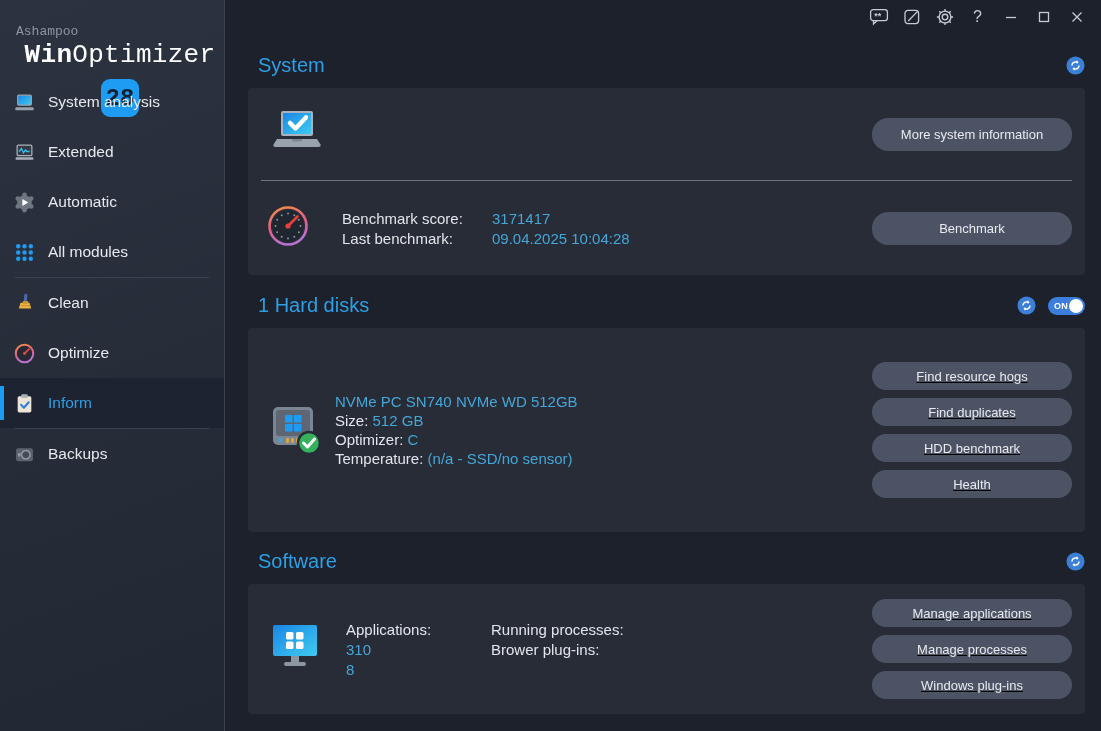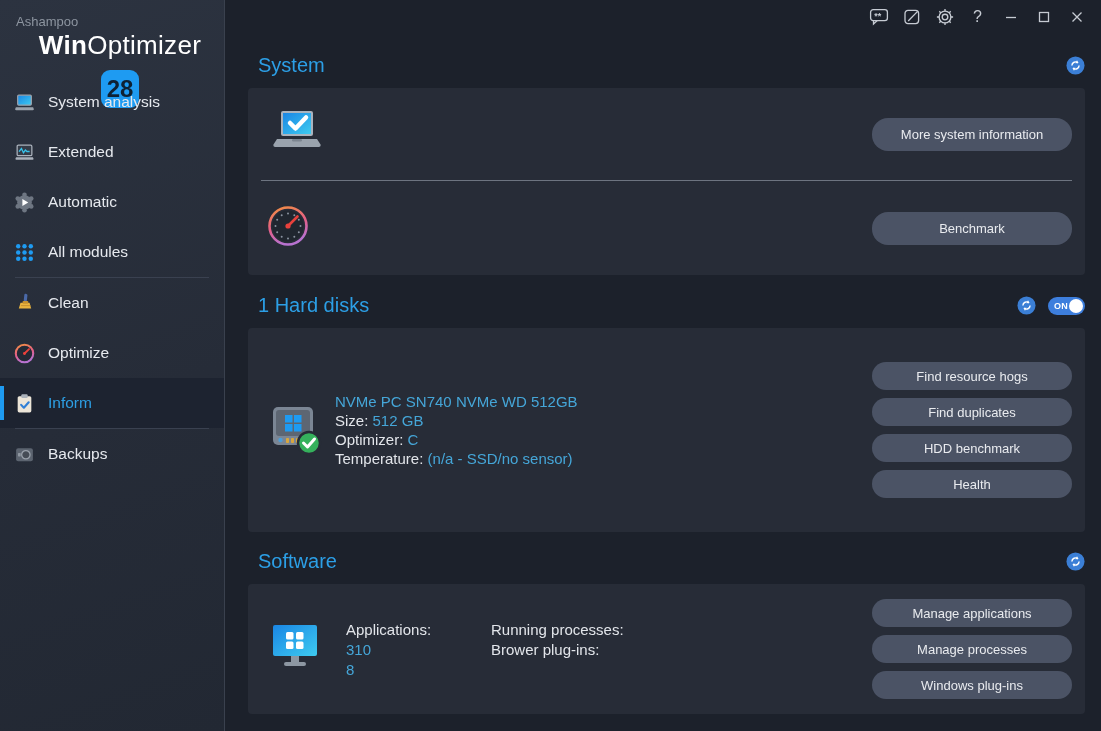--- a/index.html
+++ b/index.html
@@ -4,21 +4,21 @@
 <style>
   * { margin:0; padding:0; box-sizing:border-box; }
   html,body { background:#1c212b; }
   body { width:1101px; height:731px; font-family:"Liberation Sans", sans-serif; overflow:hidden; }
   .app { position:relative; width:1101px; height:731px; }
 
   
   .sidebar { position:absolute; left:0; top:0; width:225px; height:731px;
     background:linear-gradient(160deg,#2c3340 0%,#262c38 55%,#222833 100%);
     border-right:1px solid #3a414e; }
-  .logo { padding:14px 0 0 16px; }
+  .logo { padding:24px 0 0 16px;font-family:Liberation Mono, monospace; }
   .brand-top { color:#8d95a0; font-size:13px; }
   .brand-row { display:flex; align-items:center; gap:9px; margin-top:1px;flex-direction:column; }
   .brand-name { color:#ffffff; font-size:26px; font-weight:300; letter-spacing:.3px; }
   .brand-name b { font-weight:600; }
   .version-badge { width:38px; height:38px; background:#1e9bf2; border-radius:9px;
     color:#0e2133; font-size:24px; font-weight:700; display:flex; align-items:center; justify-content:center; }
   .menu { position:absolute; top:77px; left:0; right:0; }
   .menu-item { position:relative; height:50px; display:flex; align-items:center;
     padding-left:14px; color:#e6e9ee; font-size:15.5px; cursor:default; }
   .menu-item .mi-icon { width:21px; height:21px; display:flex; align-items:center; justify-content:center; margin-right:13px; }
@@ -46,21 +46,21 @@
   .toggle-knob { position:absolute; right:2px; top:2px; width:14px; height:14px; border-radius:50%; background:#ffffff; }
 
   .card { background:#272c37; border-radius:4px; margin-top:11px; }
   .card-row { display:flex; align-items:center; padding:0 13px 0 20px; }
   .card-divider { height:1px; background:#6d7480; margin:0 13px; }
 
   .btn { width:200px; background:#4b5365; border:none; border-radius:16px; color:#e9ebef;
     font-size:13px; font-family:"Liberation Sans",sans-serif; margin-left:auto; cursor:default; }
   .btn-tall { height:33px; }
   .btn-short { height:28px; }
-  .btn-col { margin-left:auto; display:flex; flex-direction:column; gap:8px; }
+  .btn-col { margin-left:auto; display:flex; flex-direction:column; gap:8px;text-decoration:underline; }
 
   .row-sys-top { height:92px; }
   .row-sys-bench { height:94px; }
   .bench-grid { display:grid; grid-template-columns:150px auto; row-gap:3px; margin-left:34px; font-size:15px; }
   .lbl { color:#e2e5ea; }
   .val { color:#45a6d8; }
 
   .card-disks .card-row { height:204px; }
   .disk-info { margin-left:12px; font-size:15px; line-height:19px; }
   .disk-name { color:#45a6d8; margin-bottom:0px; }
@@ -292,20 +292,26 @@
                   <circle cx="13.7" cy="30.8" r="1"></circle>
                   <circle cx="9.2" cy="26.3" r="1"></circle>
                 <circle cx="7.5" cy="20" r="1"></circle>
                   <circle cx="9.2" cy="13.7" r="1"></circle>
                   <circle cx="13.7" cy="9.2" r="1"></circle>
               </g>
               <line x1="20" y1="20" x2="29.5" y2="10.5" stroke="#e8413c" stroke-width="2.6" stroke-linecap="round"></line>
               <circle cx="20" cy="20" r="2.6" fill="#e8413c"></circle>
             </svg>
           </span>
+          <div class="bench-grid">
+            <span class="lbl">Benchmark score:</span>
+            <span class="val">3171417</span>
+            <span class="lbl">Last benchmark:</span>
+            <span class="val">09.04.2025 10:04:28</span>
+          </div>
           <button class="btn btn-tall">Benchmark</button>
         </div>
       </div>
 
       <div class="section-head head-disks">
         <div class="section-title">1 Hard disks</div>
         <div class="icon-btn">
           <svg viewBox="0 0 20 20" width="19" height="19">
             <circle cx="10" cy="10" r="9.5" fill="#3b7fd6"></circle>
             <path d="M6.2 10a3.8 3.8 0 0 1 6.3-2.8" stroke="#fff" stroke-width="1.5" fill="none"></path>

